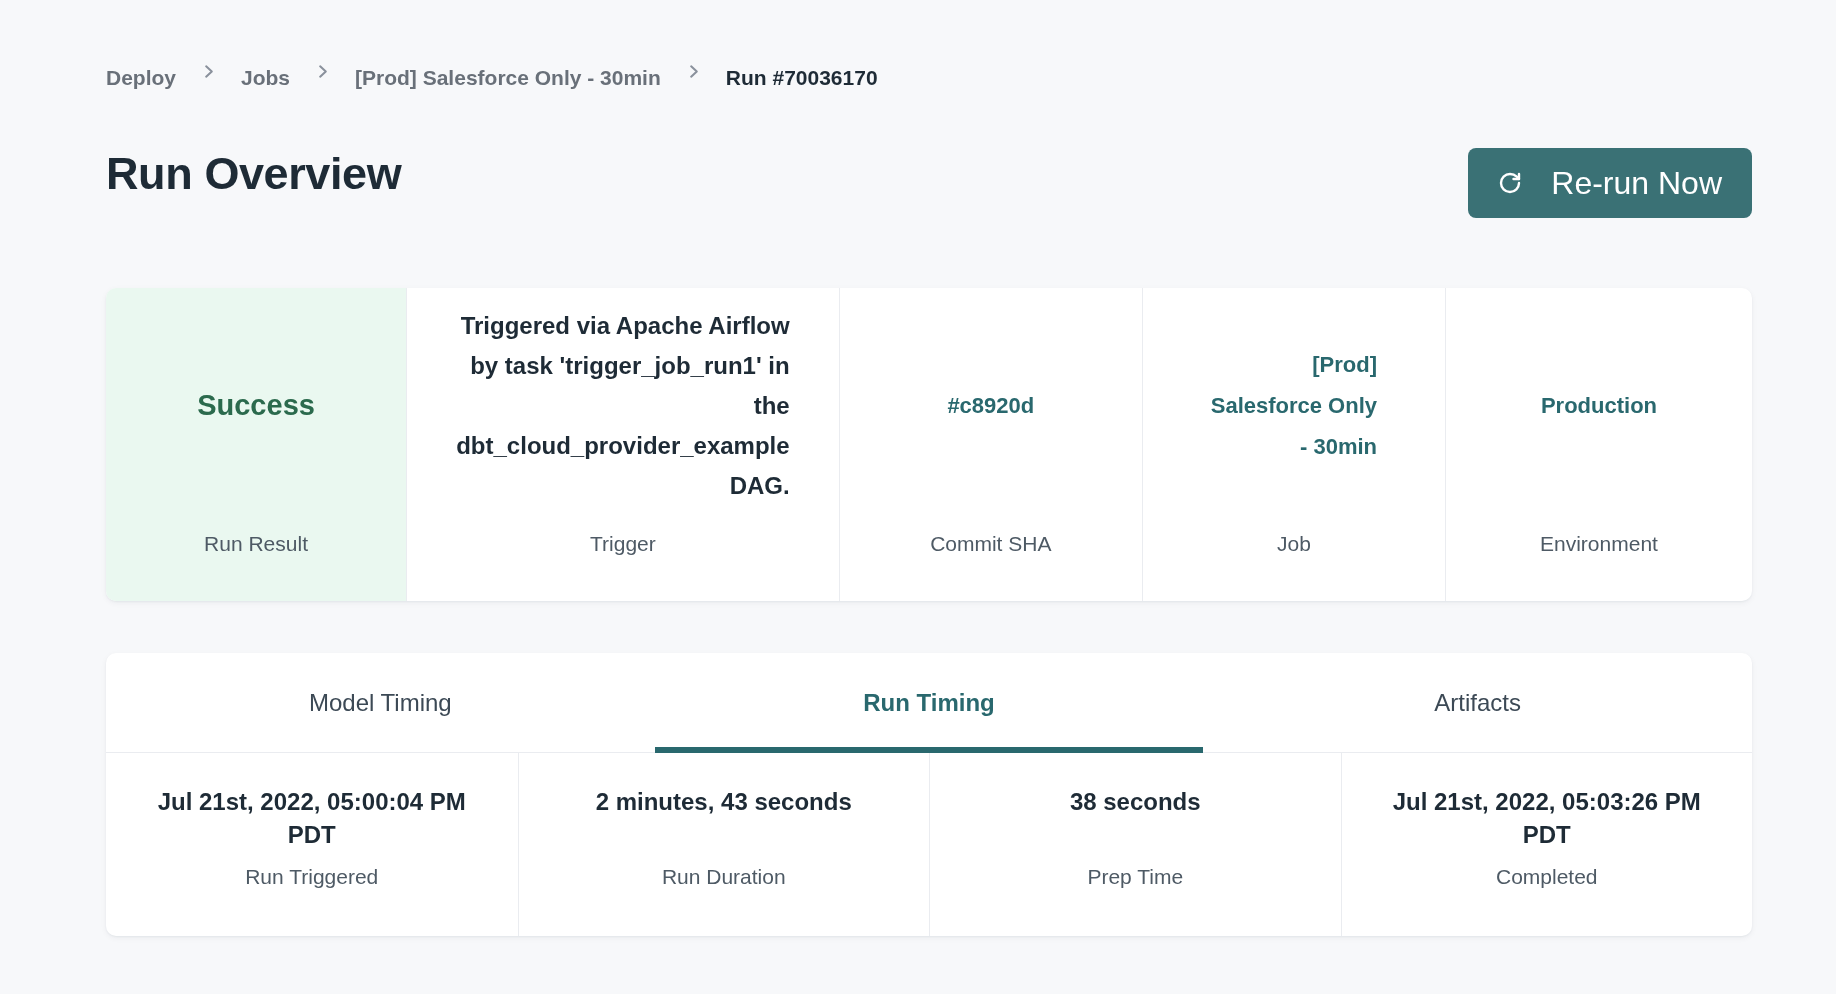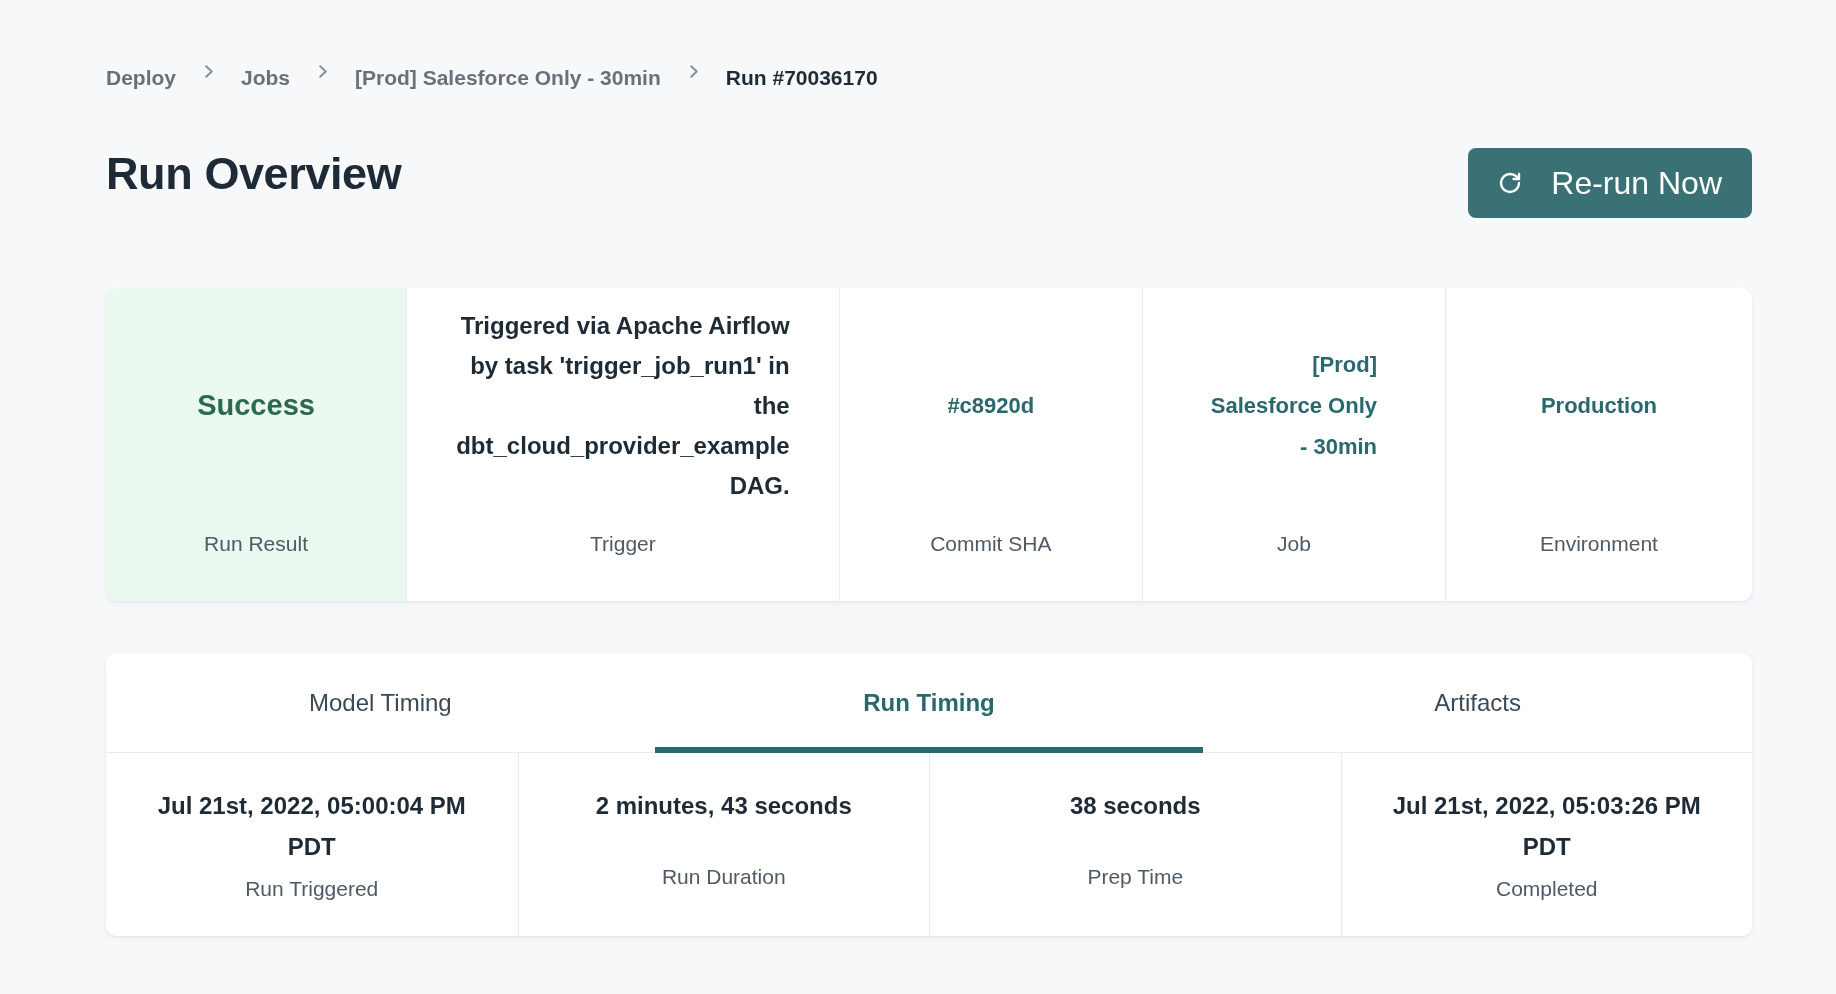--- a/index.html
+++ b/index.html
@@ -54,21 +54,21 @@
   .tabs-block{margin-top:52px;}
   .tab-bar{display:grid;grid-template-columns:1fr 1fr 1fr;height:100px;border-bottom:1px solid var(--divider);}
   .tab{position:relative;display:flex;align-items:center;justify-content:center;
     font-size:24px;color:#3c4955;cursor:pointer;}
   .tab.active{color:var(--accent-teal);font-weight:700;}
   .tab.active::after{content:"";position:absolute;left:0;right:0;bottom:-1px;height:6px;
     background:var(--accent-teal);}
   .timing-row{display:grid;grid-template-columns:1fr 1fr 1fr 1fr;height:183px;}
   .timing-cell{border-left:1px solid var(--divider);padding:32px 24px 0;text-align:center;min-width:0;}
   .timing-cell:first-child{border-left:none;}
-  .timing-value{font-size:24px;font-weight:700;line-height:41px;min-height:70px;color:var(--text-dark);}
+  .timing-value{font-size:24px;font-weight:700;line-height:33px;min-height:70px;color:var(--text-dark);}
   .timing-label{margin-top:10px;font-size:21px;font-weight:500;color:var(--text-label);}
 </style>
 </head>
 <body>
 
 <div class="page">
 
   <nav class="breadcrumb">
     <span class="crumb">Deploy</span>
     <span class="crumb-sep">

